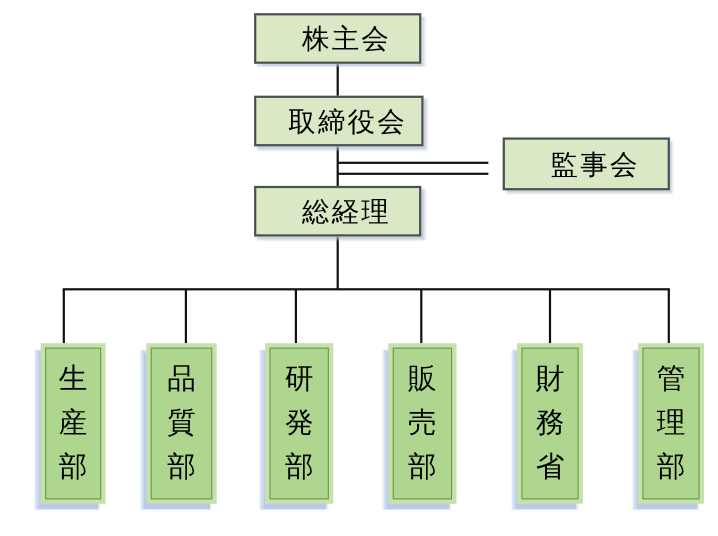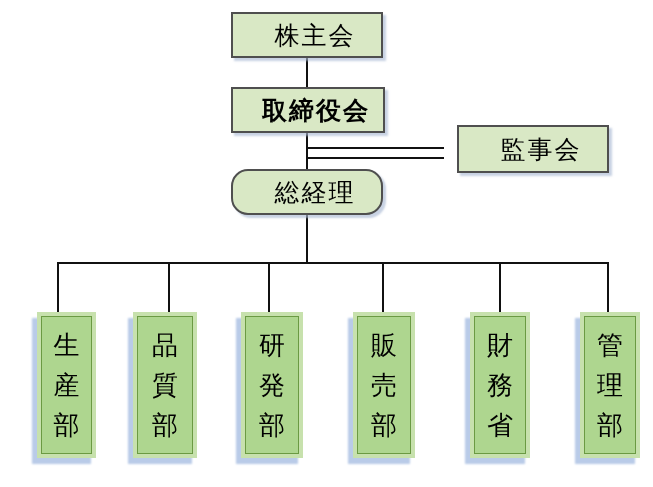--- a/index.html
+++ b/index.html
@@ -33,23 +33,23 @@
     text-align:center;white-space:pre-line;
     font-size:26px;line-height:40px;
   }
 
   
   .vline{position:absolute;width:1.5px;background:#111;}
   .hline{position:absolute;height:1.5px;background:#111;}
 
   
   #n-shareholders{left:231px;top:12px;width:152px;height:46px;}
-  #n-board{left:231px;top:87px;width:154px;height:46px;font-weight:bold;}
+  #n-board{left:231px;top:87px;width:154px;height:46px;}
   #n-auditors{left:443px;top:125px;width:152px;height:48px;margin-left:14px;}
-  #n-gm{left:231px;top:169px;width:152px;height:46px;border-radius:17px;}
+  #n-gm{left:231px;top:169px;width:152px;height:46px;}
 
   
   #d-production{left:37px;top:312px;width:59px;height:146px;}
   #d-quality{left:133px;top:312px;width:64px;height:146px;}
   #d-rnd{left:241px;top:312px;width:62px;height:146px;}
   #d-sales{left:353px;top:312px;width:62px;height:146px;}
   #d-finance{left:470px;top:312px;width:60px;height:146px;}
   #d-admin{left:580px;top:312px;width:60px;height:146px;}
 
   

